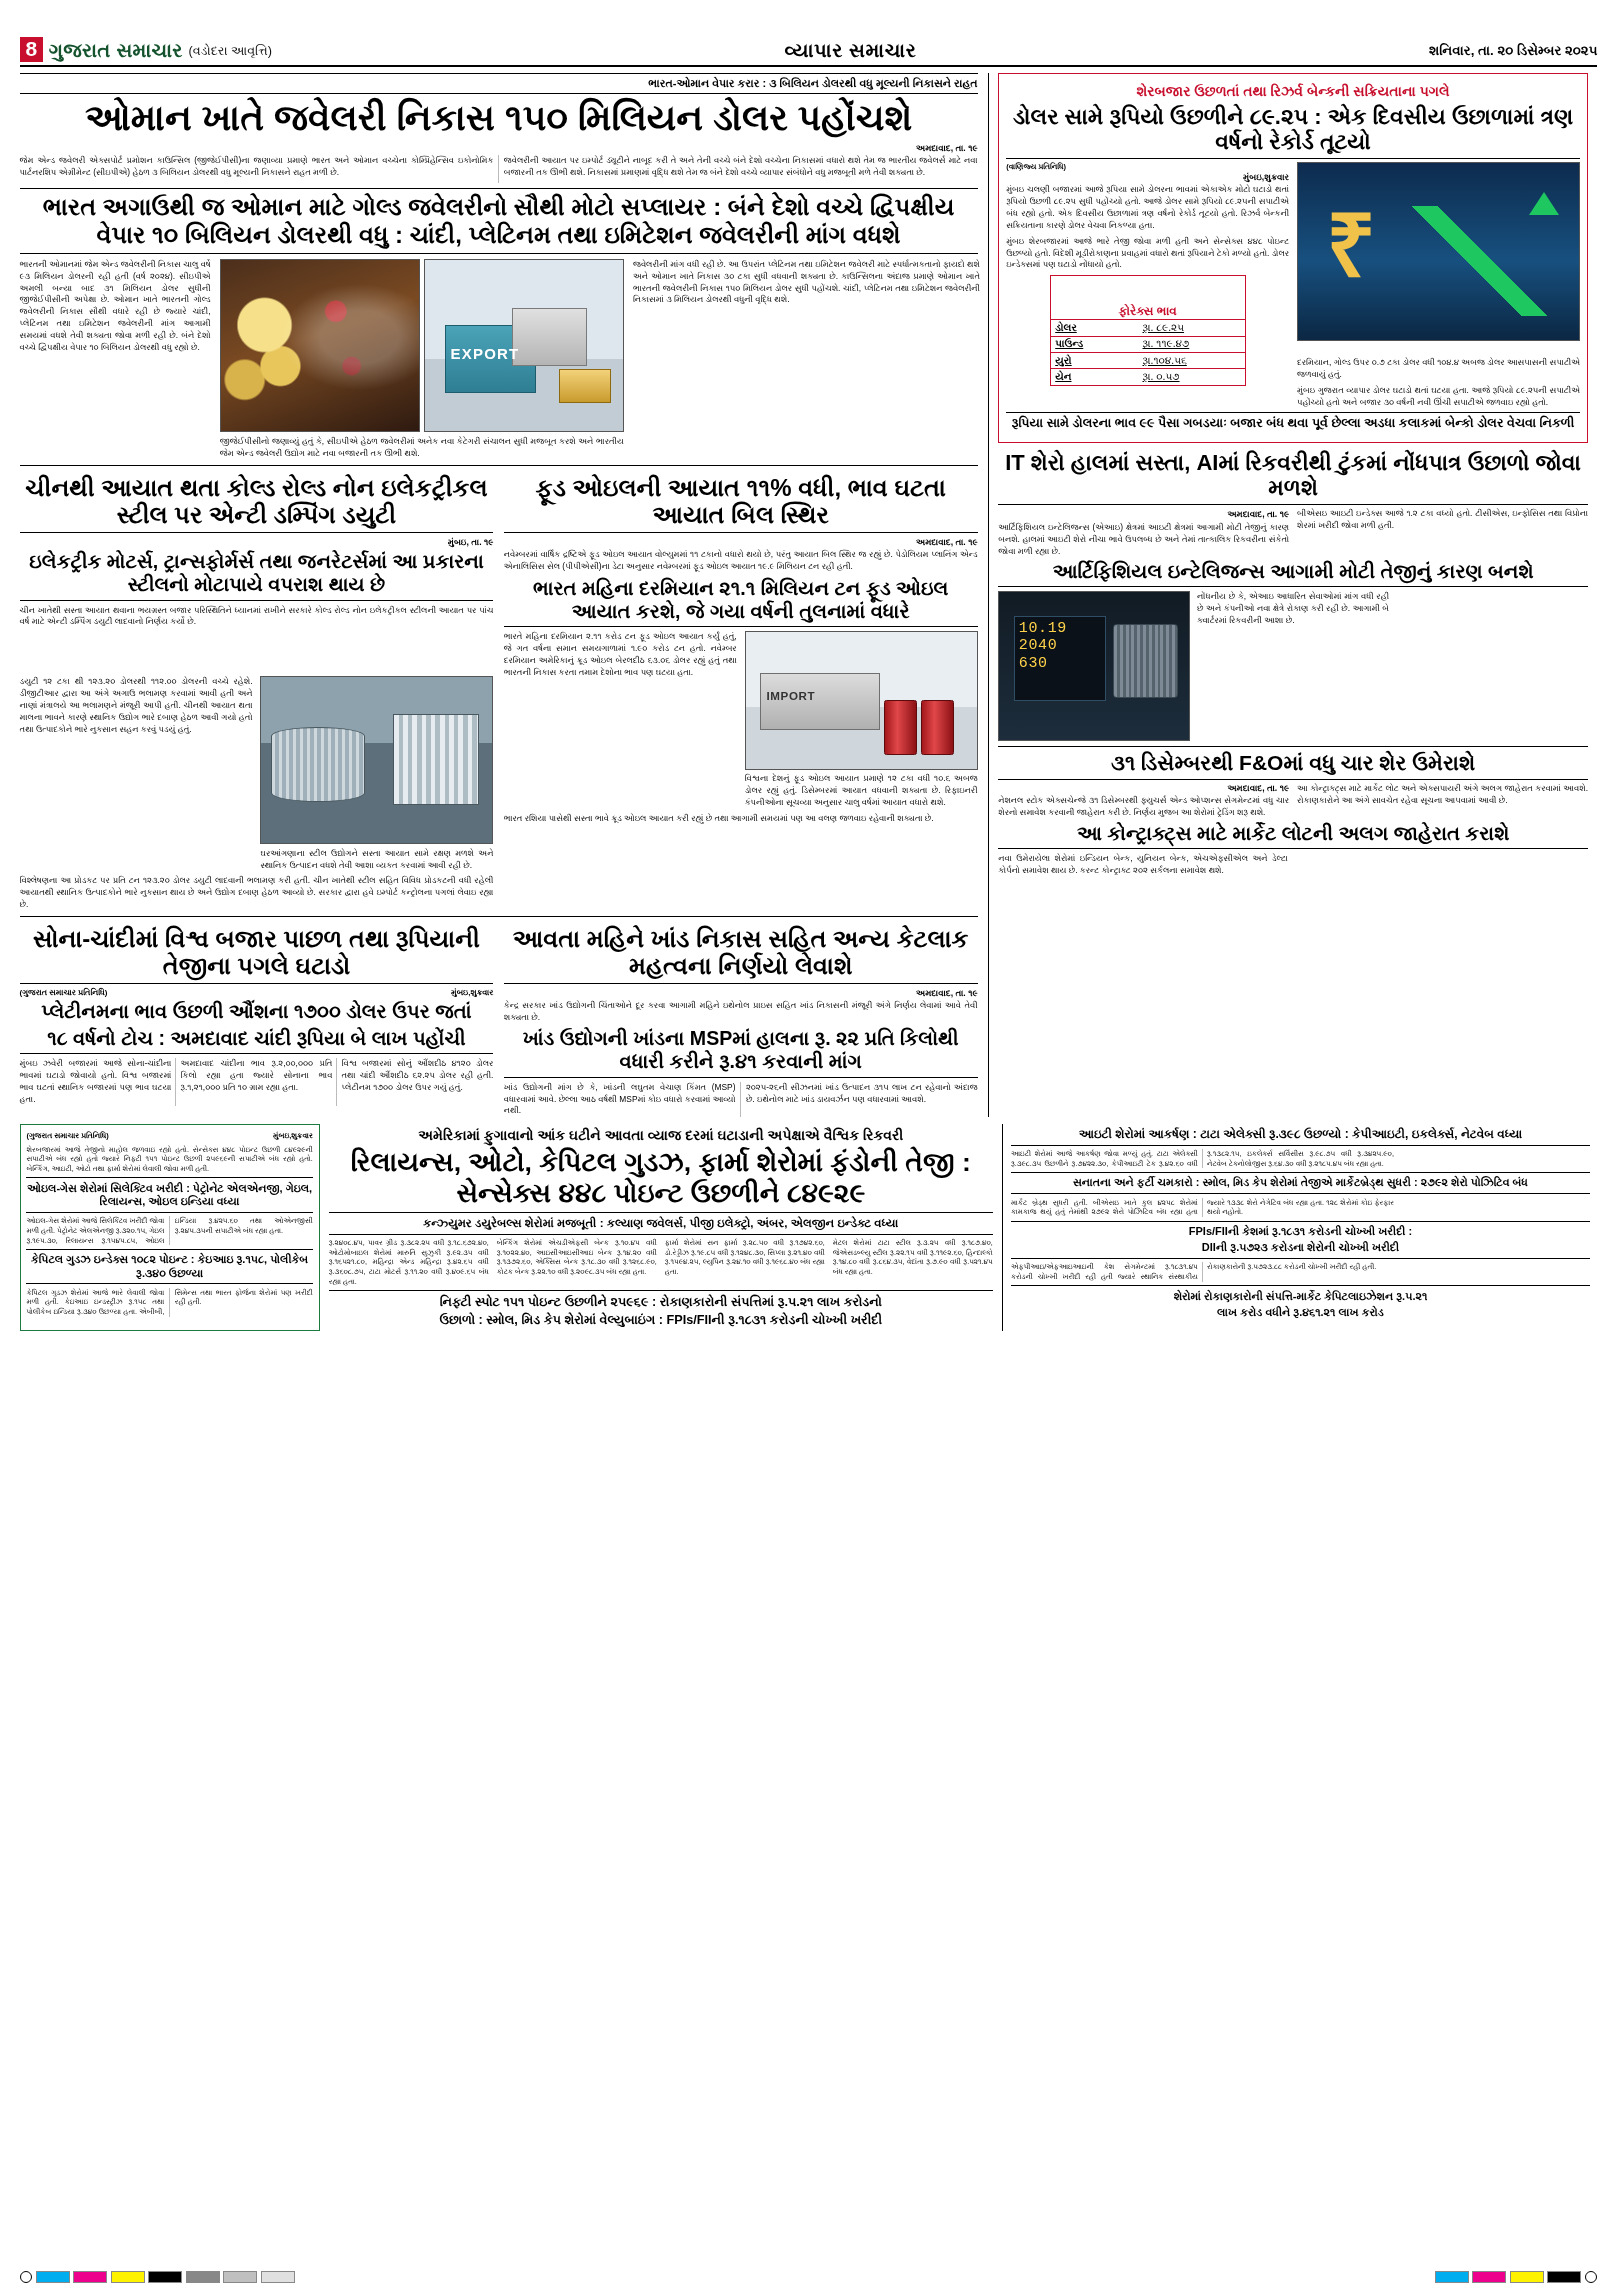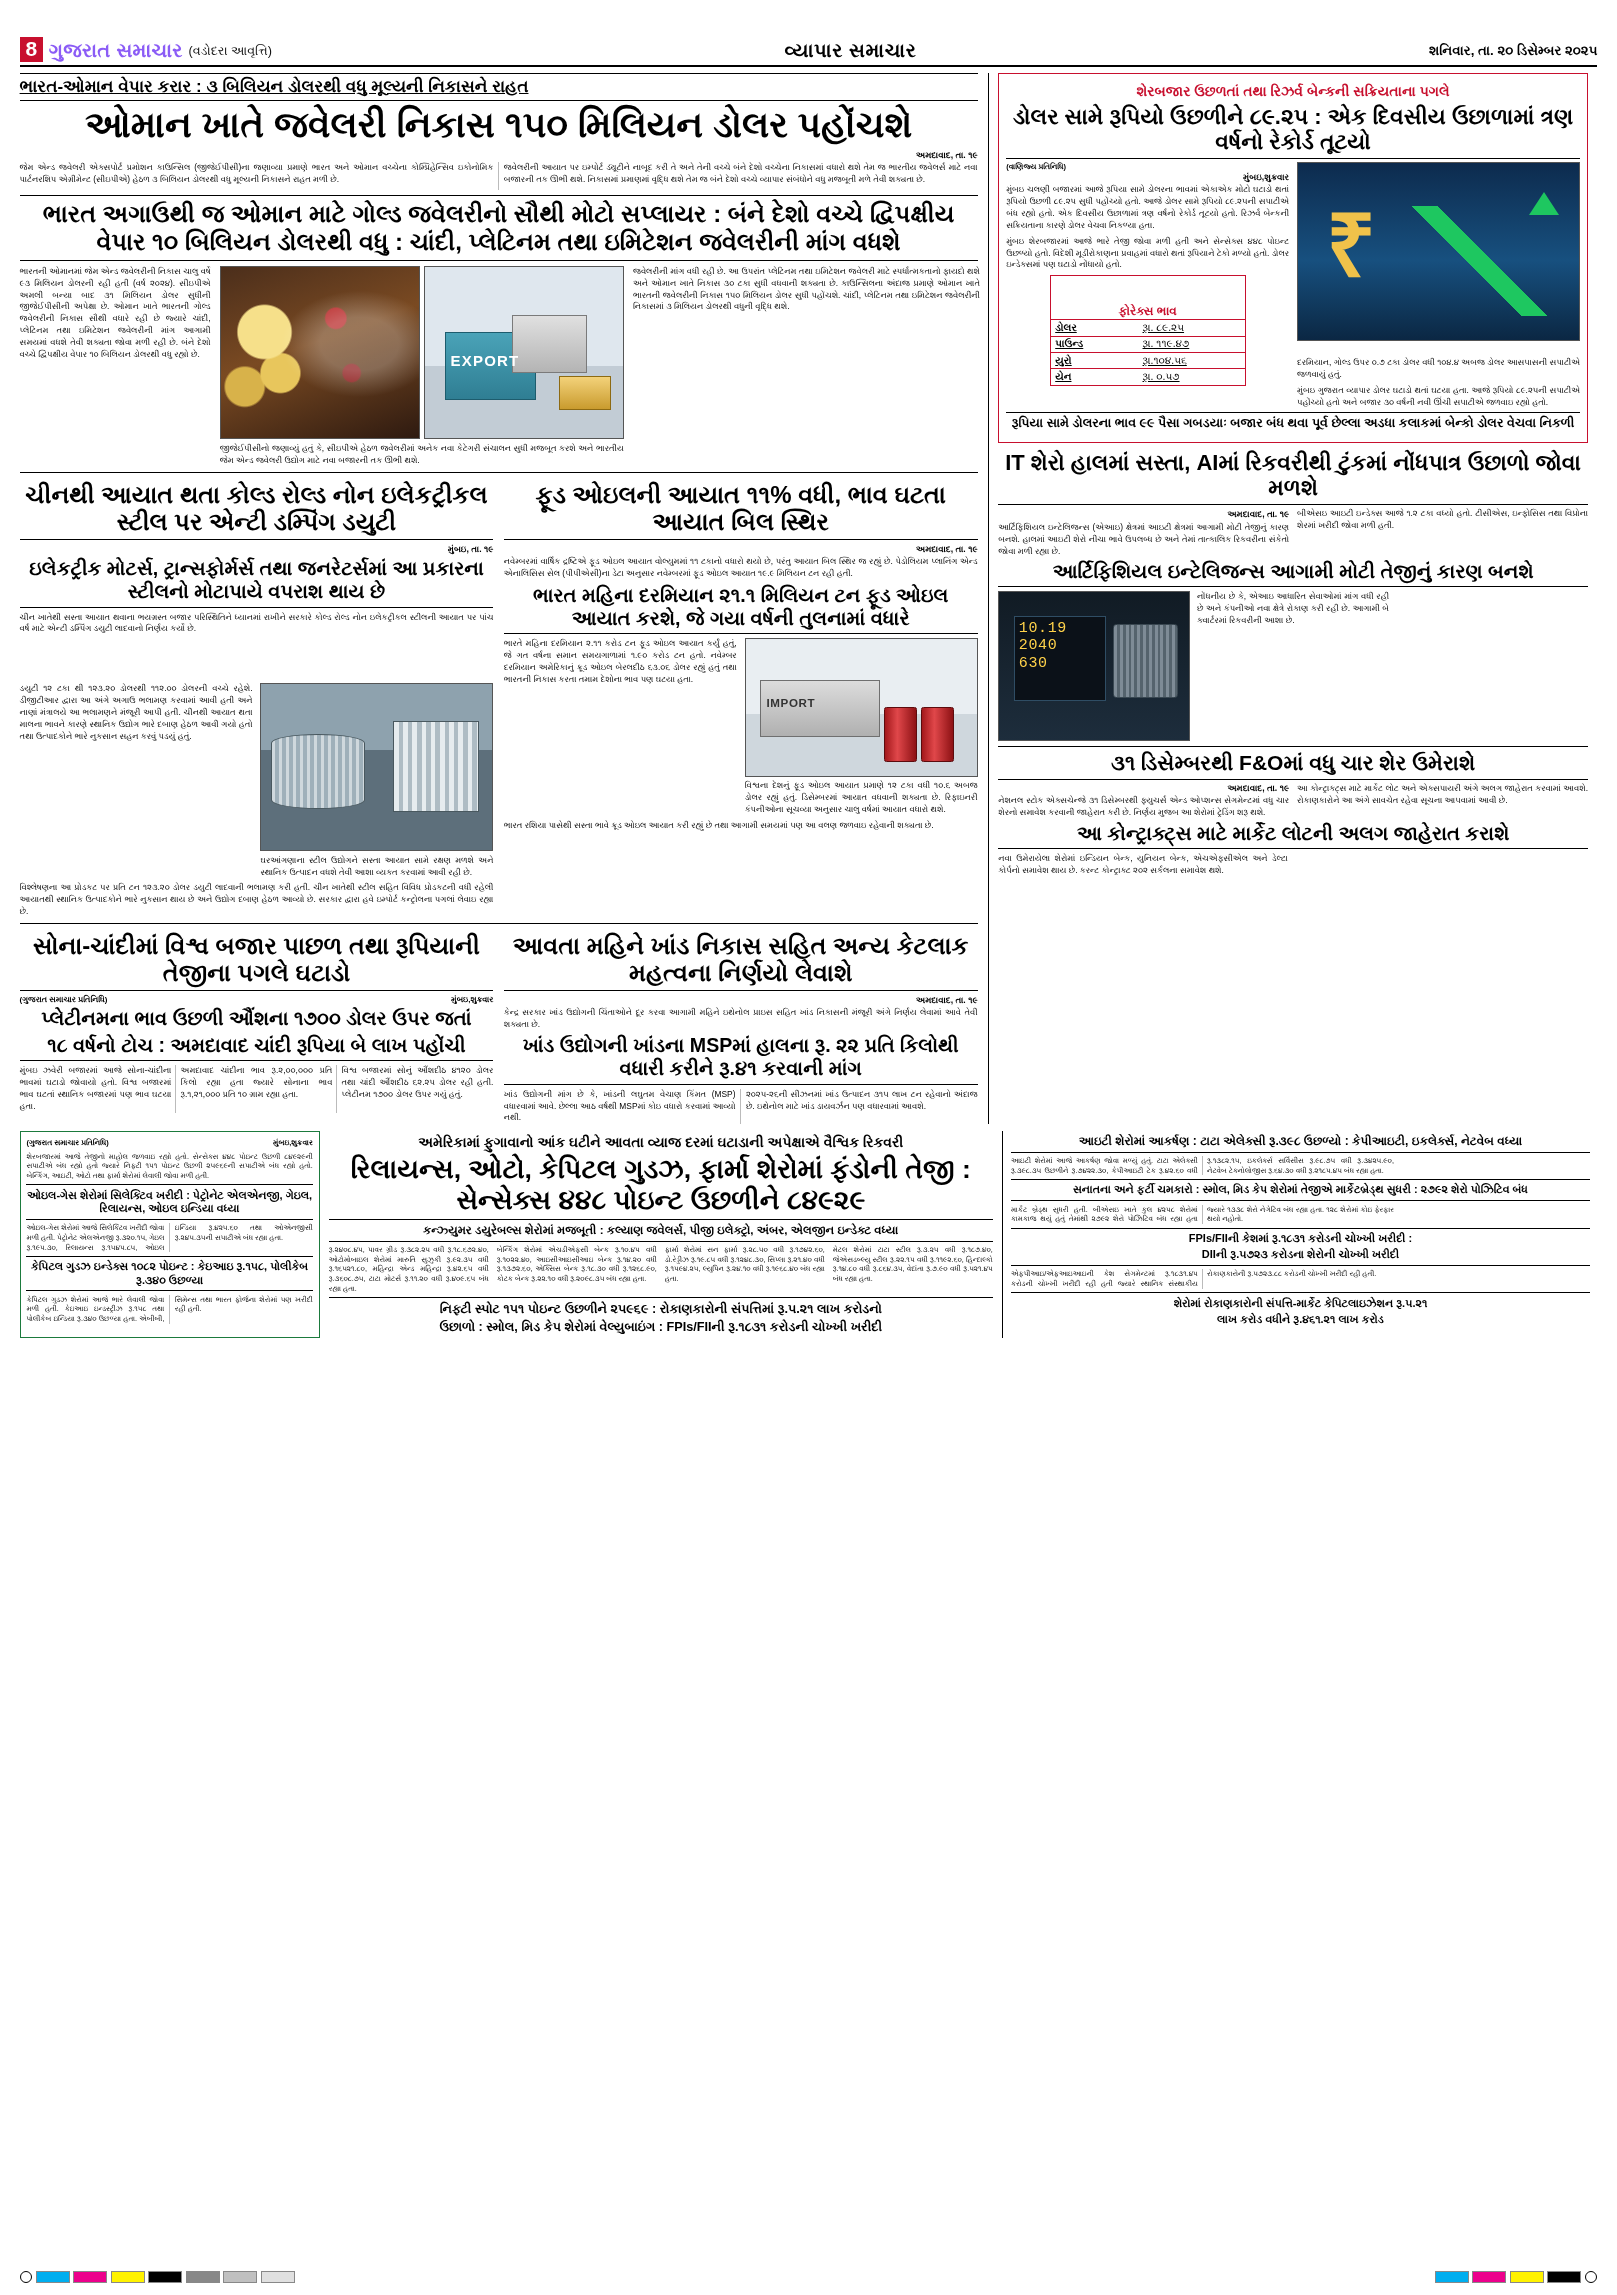--- a/index.html
+++ b/index.html
@@ -26,45 +26,44 @@
     justify-content: space-between;
     padding-bottom: 3.5px;
     border-bottom: 2.3px solid #000;
     height: 51px;
   }
   .mh-left { display:flex; align-items: flex-end; gap: 5.8px; }
   .mh-pagebox {
     background:#c8102e; color:#fff; font-weight:bold; font-size:21px;
     padding: 1.2px 5.8px 2.3px 5.8px; line-height:1;
   }
-  .mh-logo { font-size: 19.6px; font-weight: bold; letter-spacing:0.3px; color:#8b5cf6;text-align:center; }
+  .mh-logo { font-size: 19.6px; font-weight: bold; letter-spacing:0.3px; color:#14532d;text-align:center; }
   .mh-edition { font-size: 12.7px; color:#111; padding-bottom:2.3px; }
   .mh-center { font-size: 19.6px; font-weight: bold; letter-spacing: 0.6px; }
   .mh-right { font-size: 13.3px; font-weight: bold; padding-bottom: 2.3px; }
 
   
   .body-grid {
     display: grid;
     grid-template-columns: 958px 600px;
     column-gap: 10.4px;
     margin-top: 5.8px;
   }
   .leftcol { }
   .rightcol { border-left: 1.2px solid #000; padding-left: 9.2px; }
 
   
   .band {
     border-top: 1.7px solid #000;
     border-bottom: 1.7px solid #000;
     padding: 2.9px 0;
-    font-size: 17px;
+    font-size: 11px;
     font-weight: bold;
-    text-align: left;
+    text-align: right;
     margin-bottom: 4.6px;
-    text-decoration: underline;
   }
   .hl-xl {
     font-size: 36px; font-weight: bold; line-height: 1.12; text-align:center;
     margin: 3.5px 0 4.6px 0;
   }
   .hl-l {
     font-size: 24px; font-weight: bold; line-height: 1.15; text-align:center;
     margin: 3.5px 0 3.5px 0;
   }
   .hl-m {

